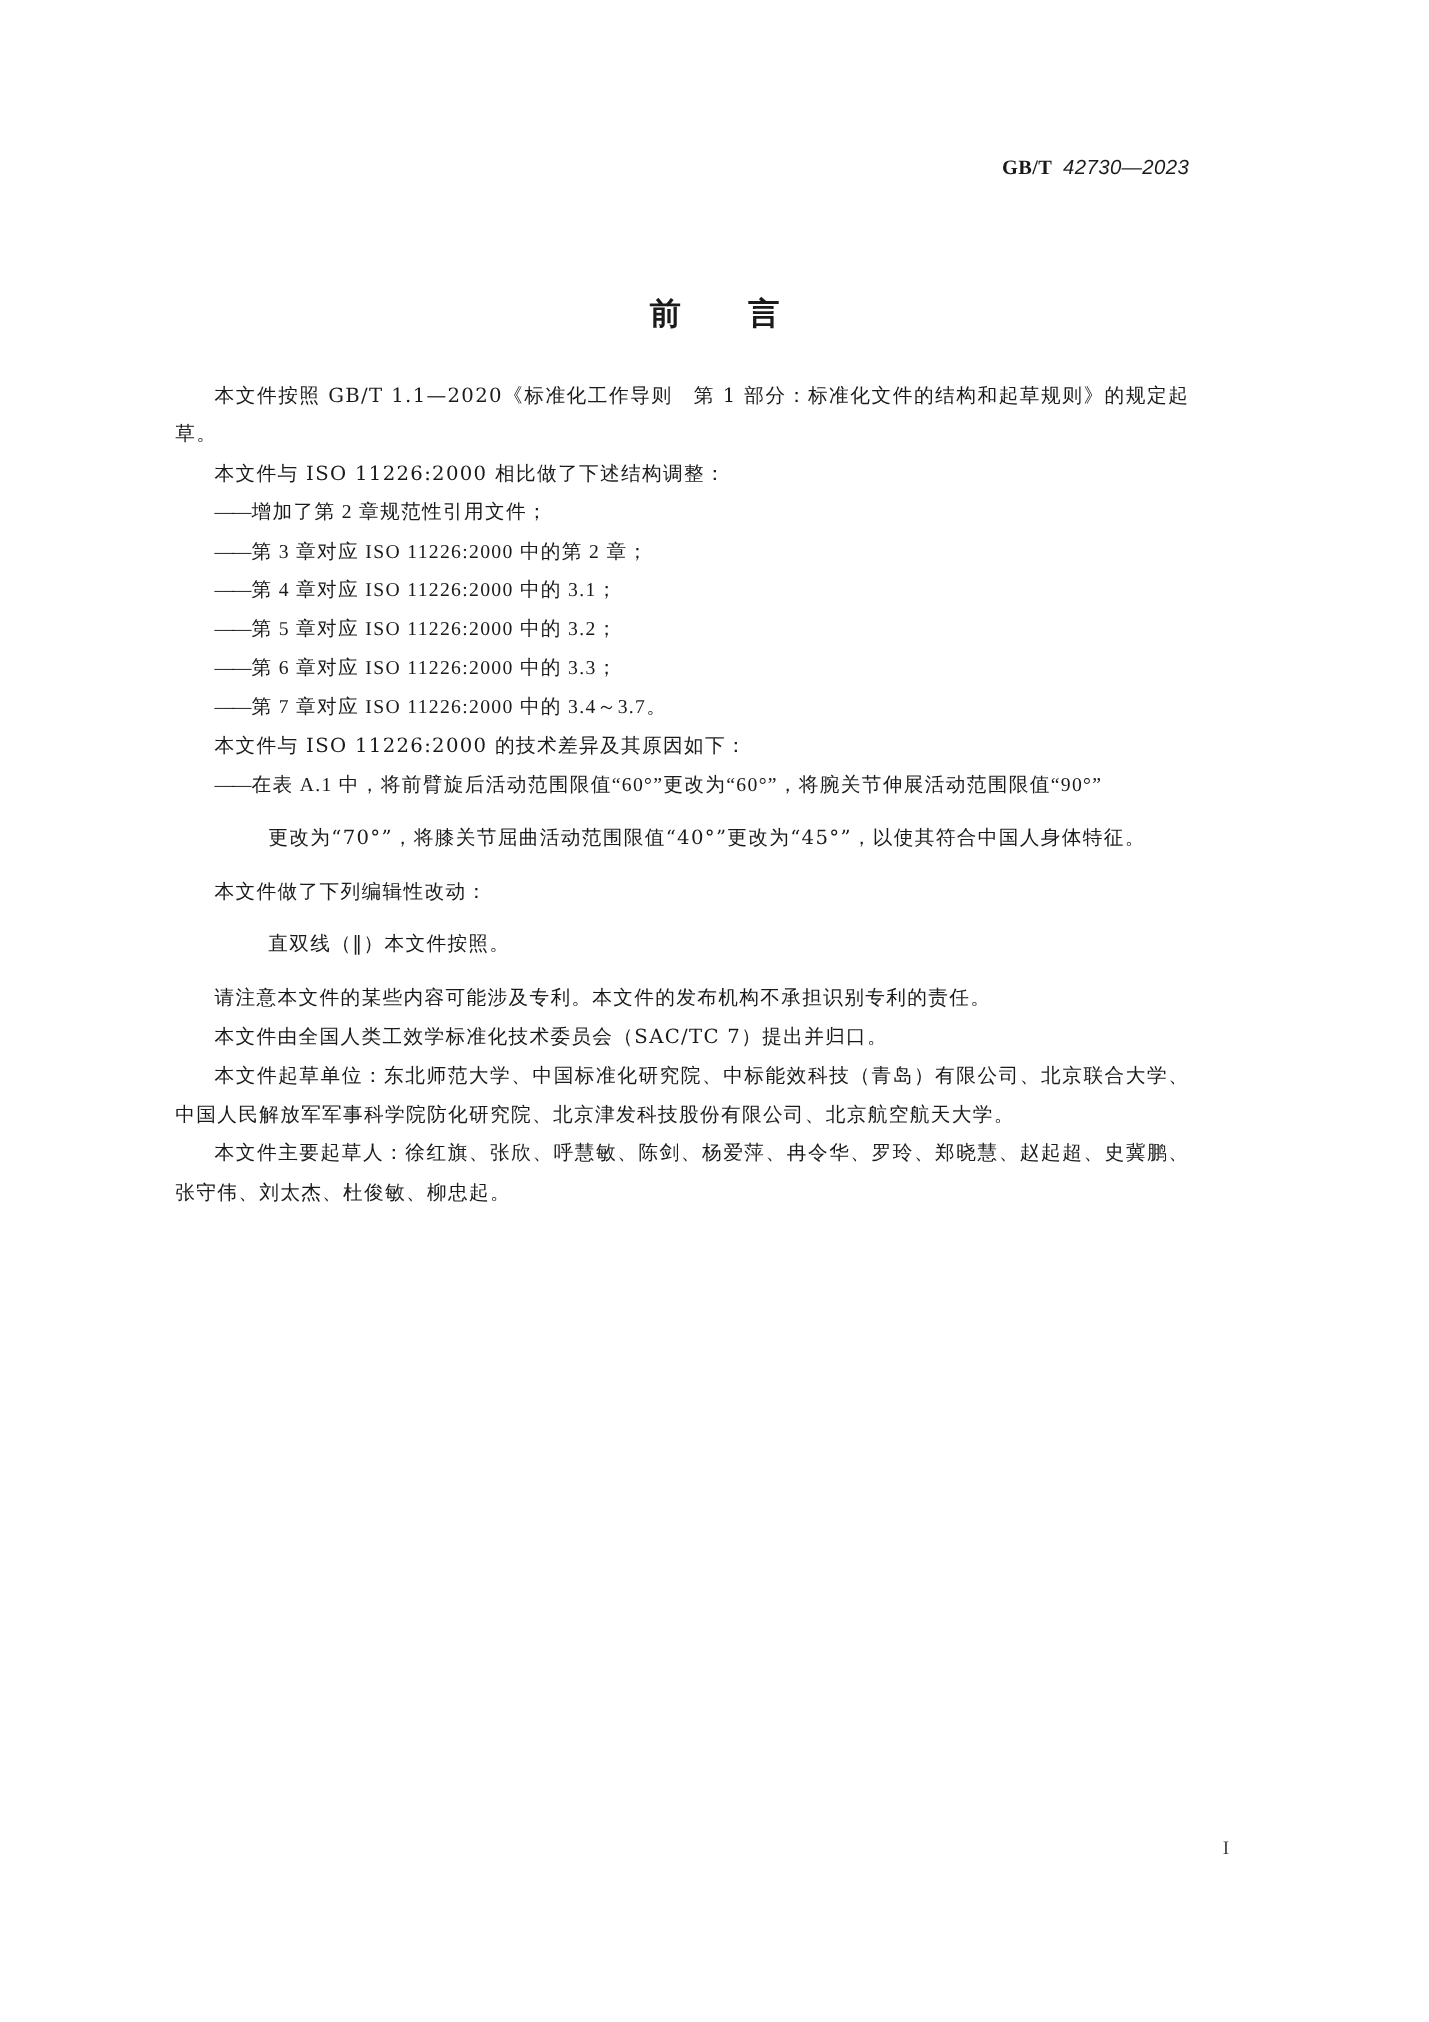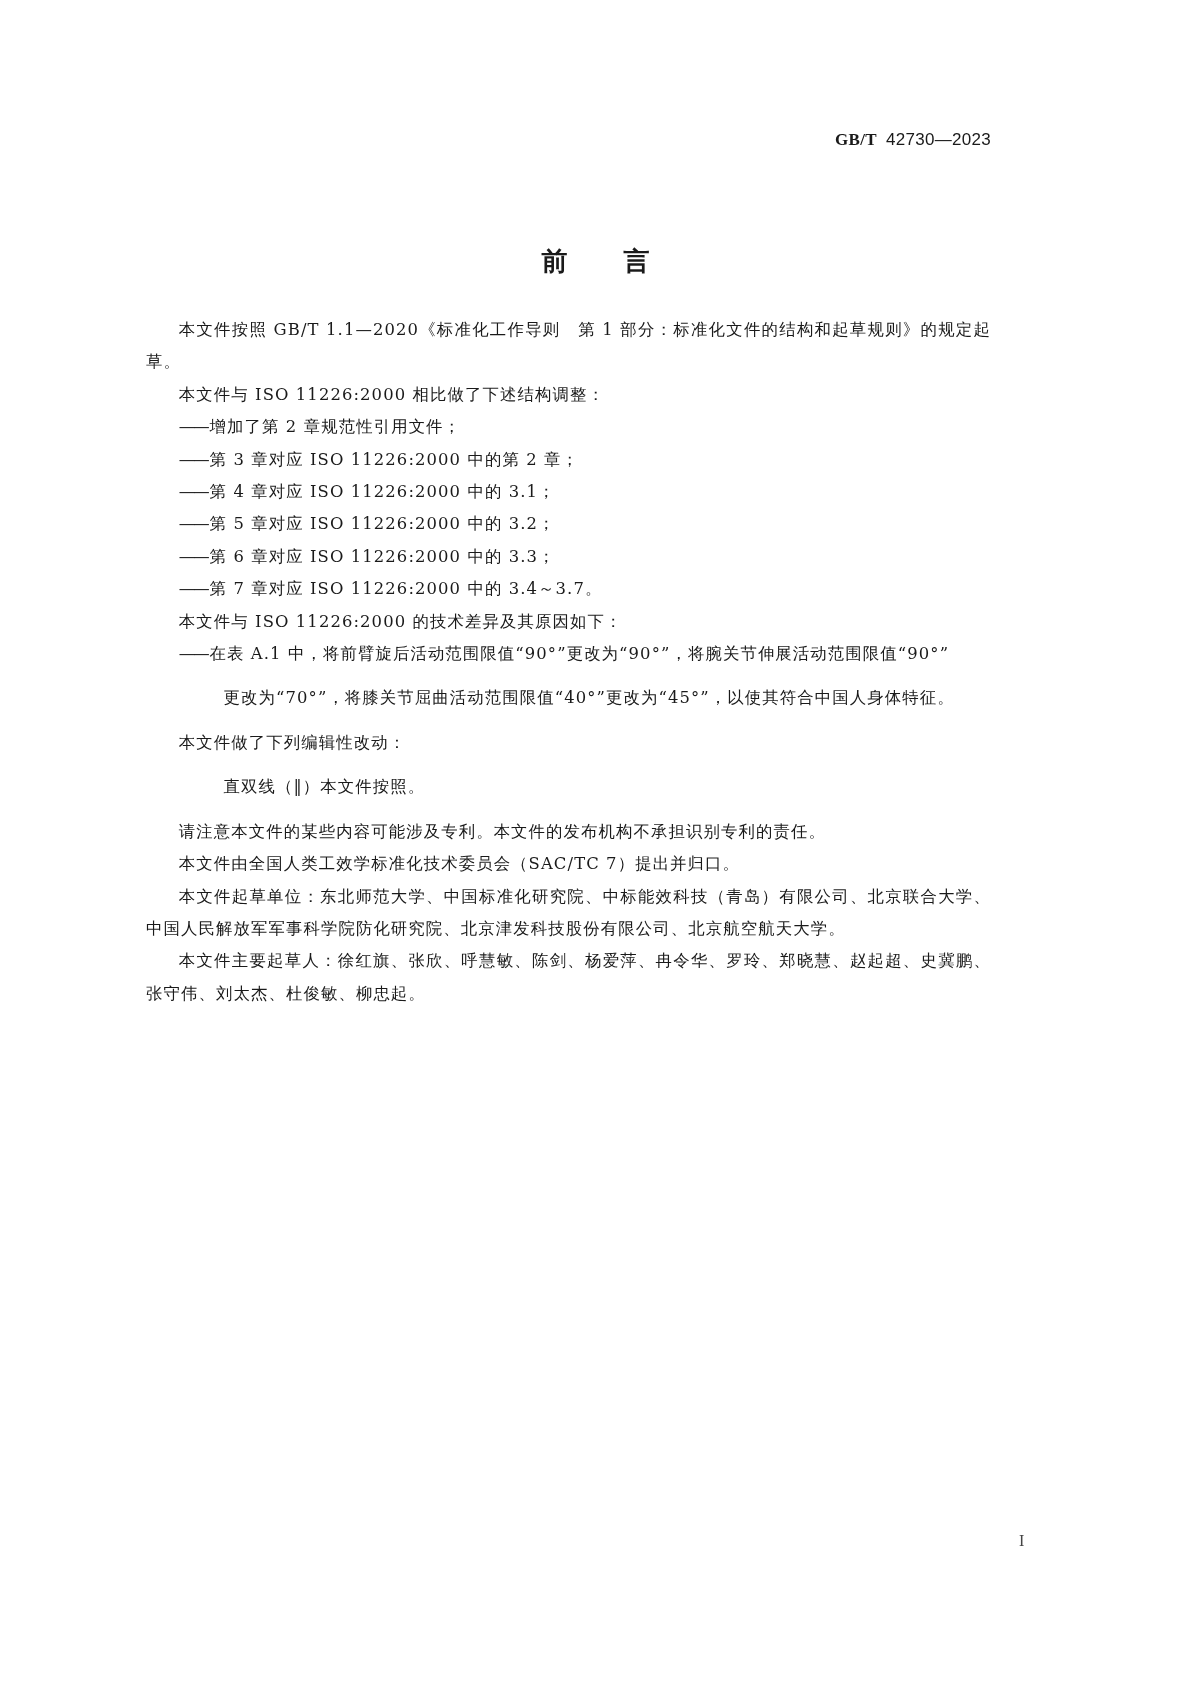--- a/index.html
+++ b/index.html
@@ -6,32 +6,32 @@
   body {
     width: 1191px; height: 1685px; position: relative; overflow: hidden;
     font-family: "DejaVu Serif", "Liberation Serif", serif;
     color: #1a1a1a;
   }
   .std-code {
     position: absolute; top: 130px; right: 200px;
     font-size: 17px; font-family: "Liberation Serif", serif; letter-spacing: 0.3px;
   }
   .std-code .bold { font-weight: bold; }
-  .std-code .num { font-family: "Liberation Sans", sans-serif; }
+  .std-code .num { font-family: "Liberation Sans", sans-serif; font-style: italic; }
   .title {
     position: absolute; top: 227px; left: 0; width: 1191px; text-align: center;
     font-family: Liberation Sans, sans-serif; font-weight: bold; font-size: 26px;
     letter-spacing: 56px; padding-left: 56px; box-sizing: border-box;
   }
   .body-text {
     position: absolute; top: 314px; left: 146px; width: 845px;
     font-size: 16.4px; line-height: 32.4px; letter-spacing: 1.1px;
   }
   .p { margin: 0; text-indent: 2em; text-align: justify; }
-  .dash { margin: 0; padding-left: 2em; text-indent: 0; }
+  .dash { margin: 0; padding-left: 2em; text-indent: 0; font-family: Liberation Serif, serif; }
   .dash-cont { margin: 12px; padding-left: 4em; }
   .dash .mark { letter-spacing: -2px; margin-right: 2px; }
   .page-num {
     position: absolute; top: 1532px; left: 1019px;
     font-size: 16px; font-family: "Liberation Serif", serif; color: #444;
   }
 </style>
 </head>
 <body>
 
@@ -45,21 +45,21 @@
 <div class="body-text" id="body">
     <div class="p">本文件按照 GB/T 1.1—2020《标准化工作导则　第 1 部分：标准化文件的结构和起草规则》的规定起草。</div>
     <div class="p">本文件与 ISO 11226:2000 相比做了下述结构调整：</div>
     <div class="dash"><span class="mark">——</span><span>增加了第 2 章规范性引用文件；</span></div>
     <div class="dash"><span class="mark">——</span><span>第 3 章对应 ISO 11226:2000 中的第 2 章；</span></div>
     <div class="dash"><span class="mark">——</span><span>第 4 章对应 ISO 11226:2000 中的 3.1；</span></div>
     <div class="dash"><span class="mark">——</span><span>第 5 章对应 ISO 11226:2000 中的 3.2；</span></div>
     <div class="dash"><span class="mark">——</span><span>第 6 章对应 ISO 11226:2000 中的 3.3；</span></div>
     <div class="dash"><span class="mark">——</span><span>第 7 章对应 ISO 11226:2000 中的 3.4～3.7。</span></div>
     <div class="p">本文件与 ISO 11226:2000 的技术差异及其原因如下：</div>
-    <div class="dash"><span class="mark">——</span><span>在表 A.1 中，将前臂旋后活动范围限值“90°”更改为“90°”，将腕关节伸展活动范围限值“90°”</span></div>
+    <div class="dash"><span class="mark">——</span><span>在表 A.1 中，将前臂旋后活动范围限值“60°”更改为“60°”，将腕关节伸展活动范围限值“90°”</span></div>
     <div class="dash-cont">更改为“70°”，将膝关节屈曲活动范围限值“40°”更改为“45°”，以使其符合中国人身体特征。</div>
     <div class="p">本文件做了下列编辑性改动：</div>
     <div class="dash-cont">直双线（‖）本文件按照。</div>
     <div class="p">请注意本文件的某些内容可能涉及专利。本文件的发布机构不承担识别专利的责任。</div>
     <div class="p">本文件由全国人类工效学标准化技术委员会（SAC/TC 7）提出并归口。</div>
     <div class="p">本文件起草单位：东北师范大学、中国标准化研究院、中标能效科技（青岛）有限公司、北京联合大学、中国人民解放军军事科学院防化研究院、北京津发科技股份有限公司、北京航空航天大学。</div>
     <div class="p">本文件主要起草人：徐红旗、张欣、呼慧敏、陈剑、杨爱萍、冉令华、罗玲、郑晓慧、赵起超、史冀鹏、张守伟、刘太杰、杜俊敏、柳忠起。</div>
   </div>
 
 <div class="page-num">I</div>

